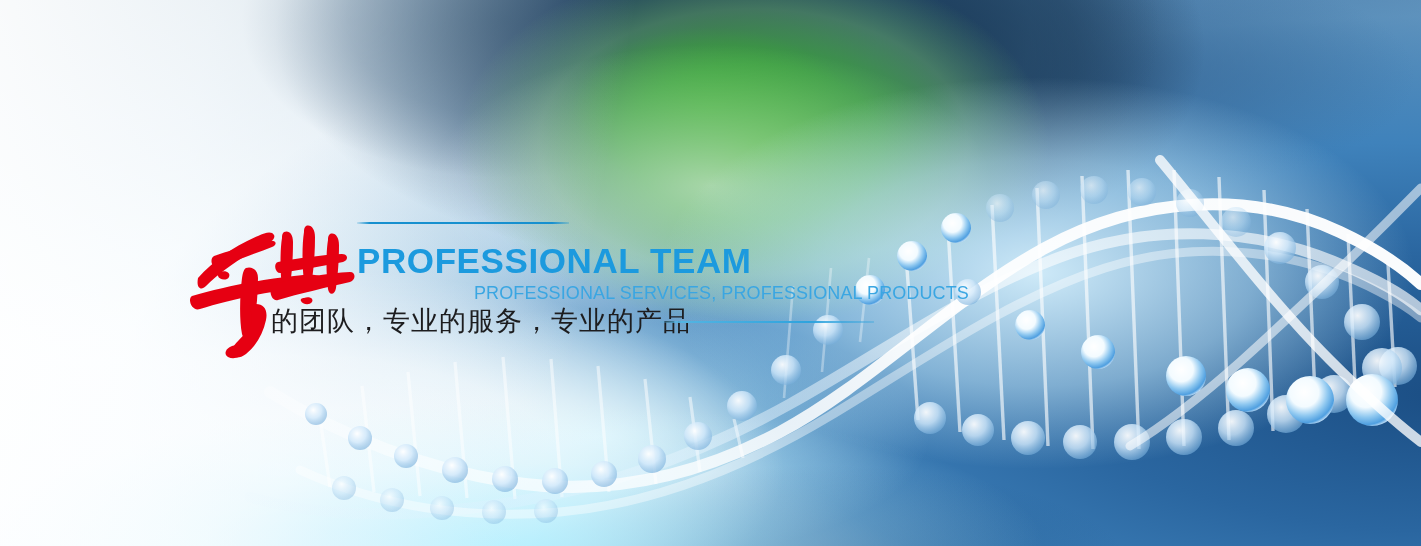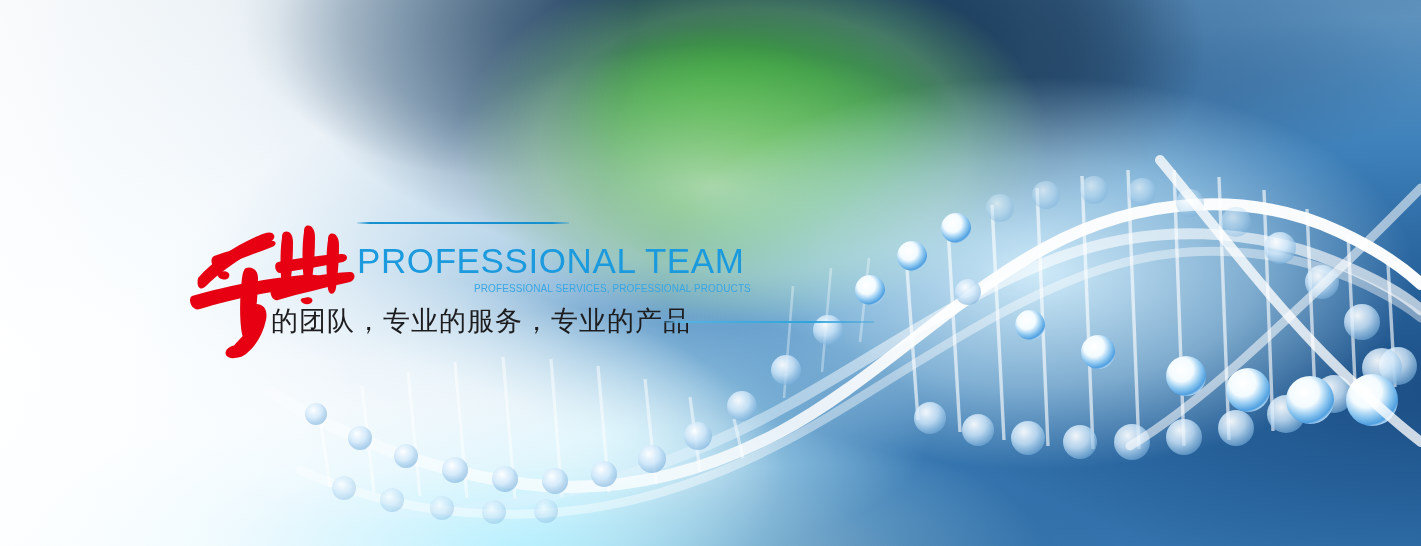--- a/index.html
+++ b/index.html
@@ -76,28 +76,28 @@
     position:absolute;height:2px;
     background:linear-gradient(to right, rgba(23,146,207,.15) 0%, #1790cf 6%, #1790cf 92%, rgba(23,146,207,.25) 100%);
   }
   .rule-top{left:357px;top:222px;width:212px;}
   .rule-bottom{left:660px;top:321px;width:214px;
     background:linear-gradient(to right, rgba(60,170,220,.12) 0%, #53b4e2 10%, #2ea3dd 70%, rgba(46,163,221,.35) 100%);
     height:2px;}
 
   .title-en{
     position:absolute;left:357px;top:243px;
-    font-size:35px;font-weight:normal;letter-spacing:.6px;
+    font-size:35px;font-weight:bold;letter-spacing:.6px;
     color:#1c9ade;
     line-height:1;
     white-space:nowrap;
   }
   .subtitle-en{
     position:absolute;left:474px;top:284px;
-    font-size:10px;font-weight:normal;letter-spacing:.1px;
+    font-size:18px;font-weight:normal;letter-spacing:.1px;
     color:#3aa6e2;
     line-height:1;
     white-space:nowrap;
   }
   .title-cn{
     position:absolute;left:271px;top:305px;
     font-size:27px;font-weight:normal;letter-spacing:1px;
     color:#1d1d1f;
     line-height:1.15;
     white-space:nowrap;

